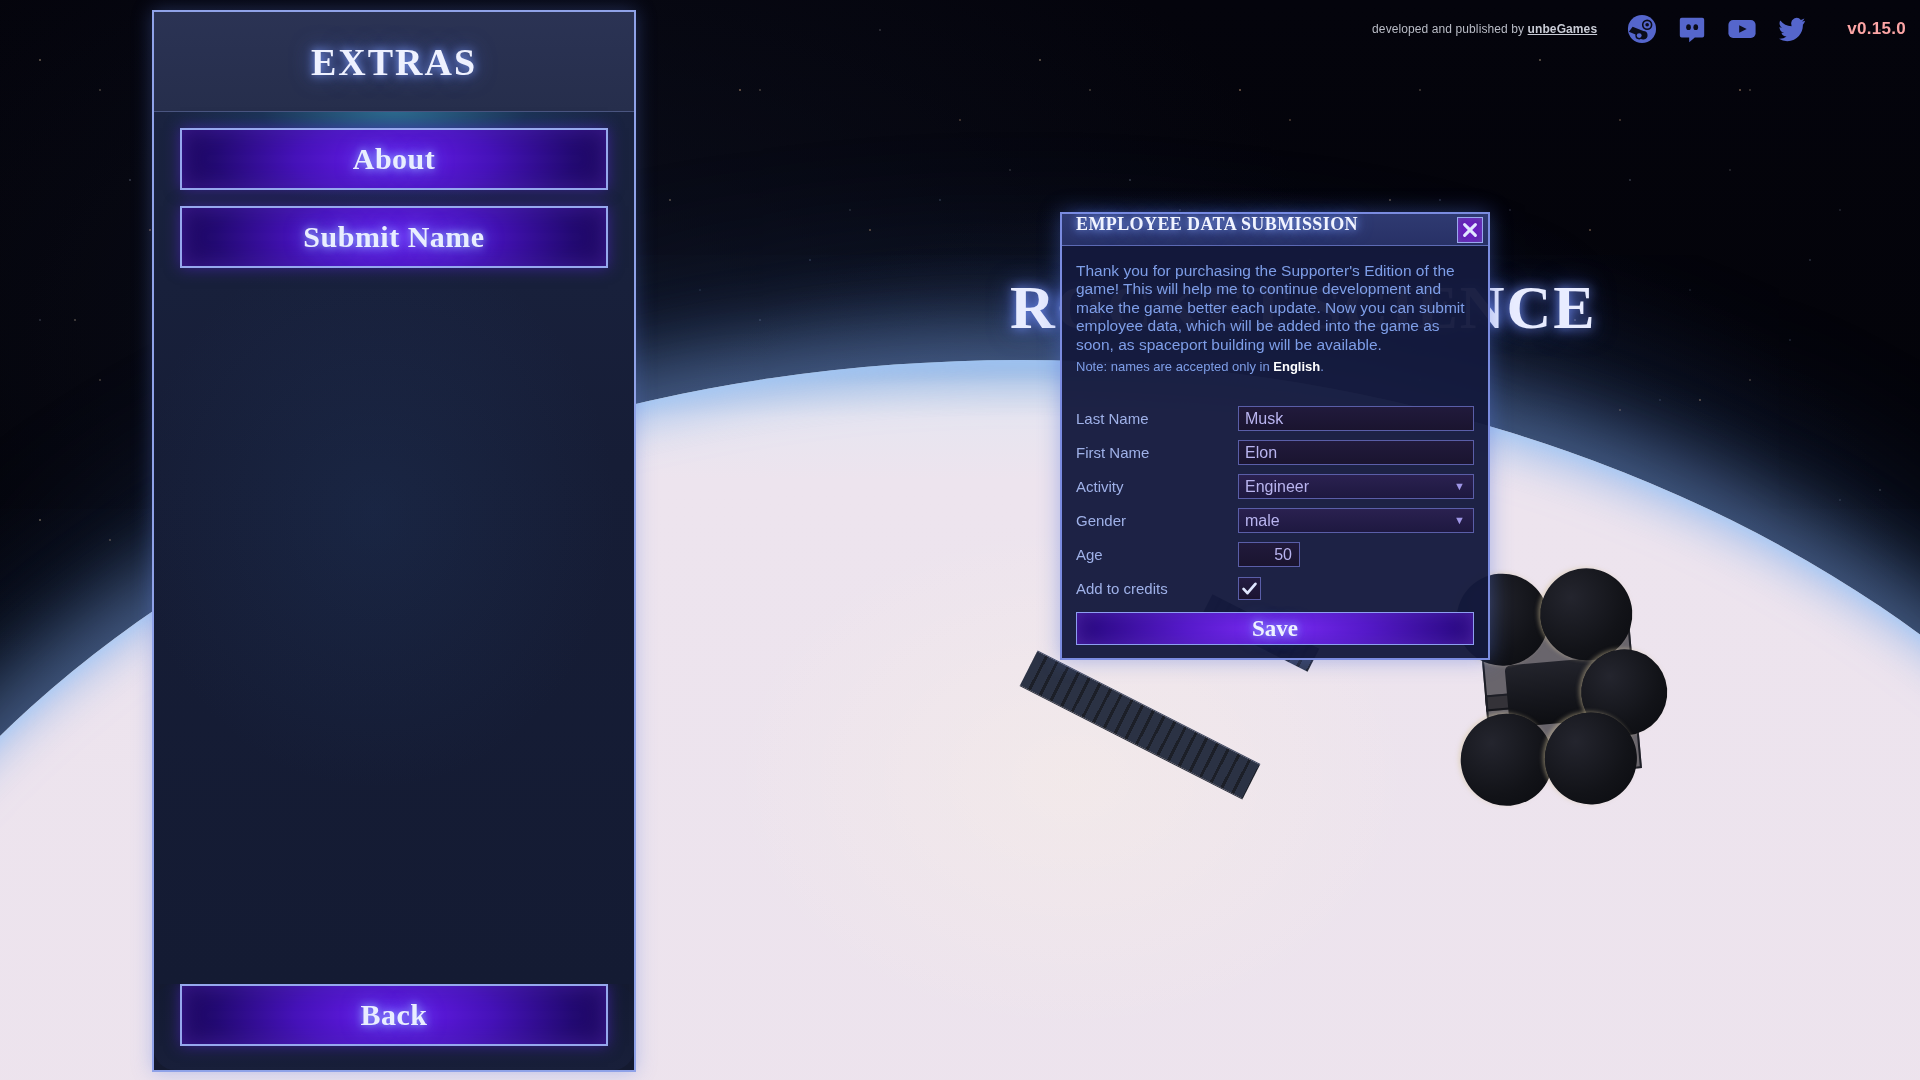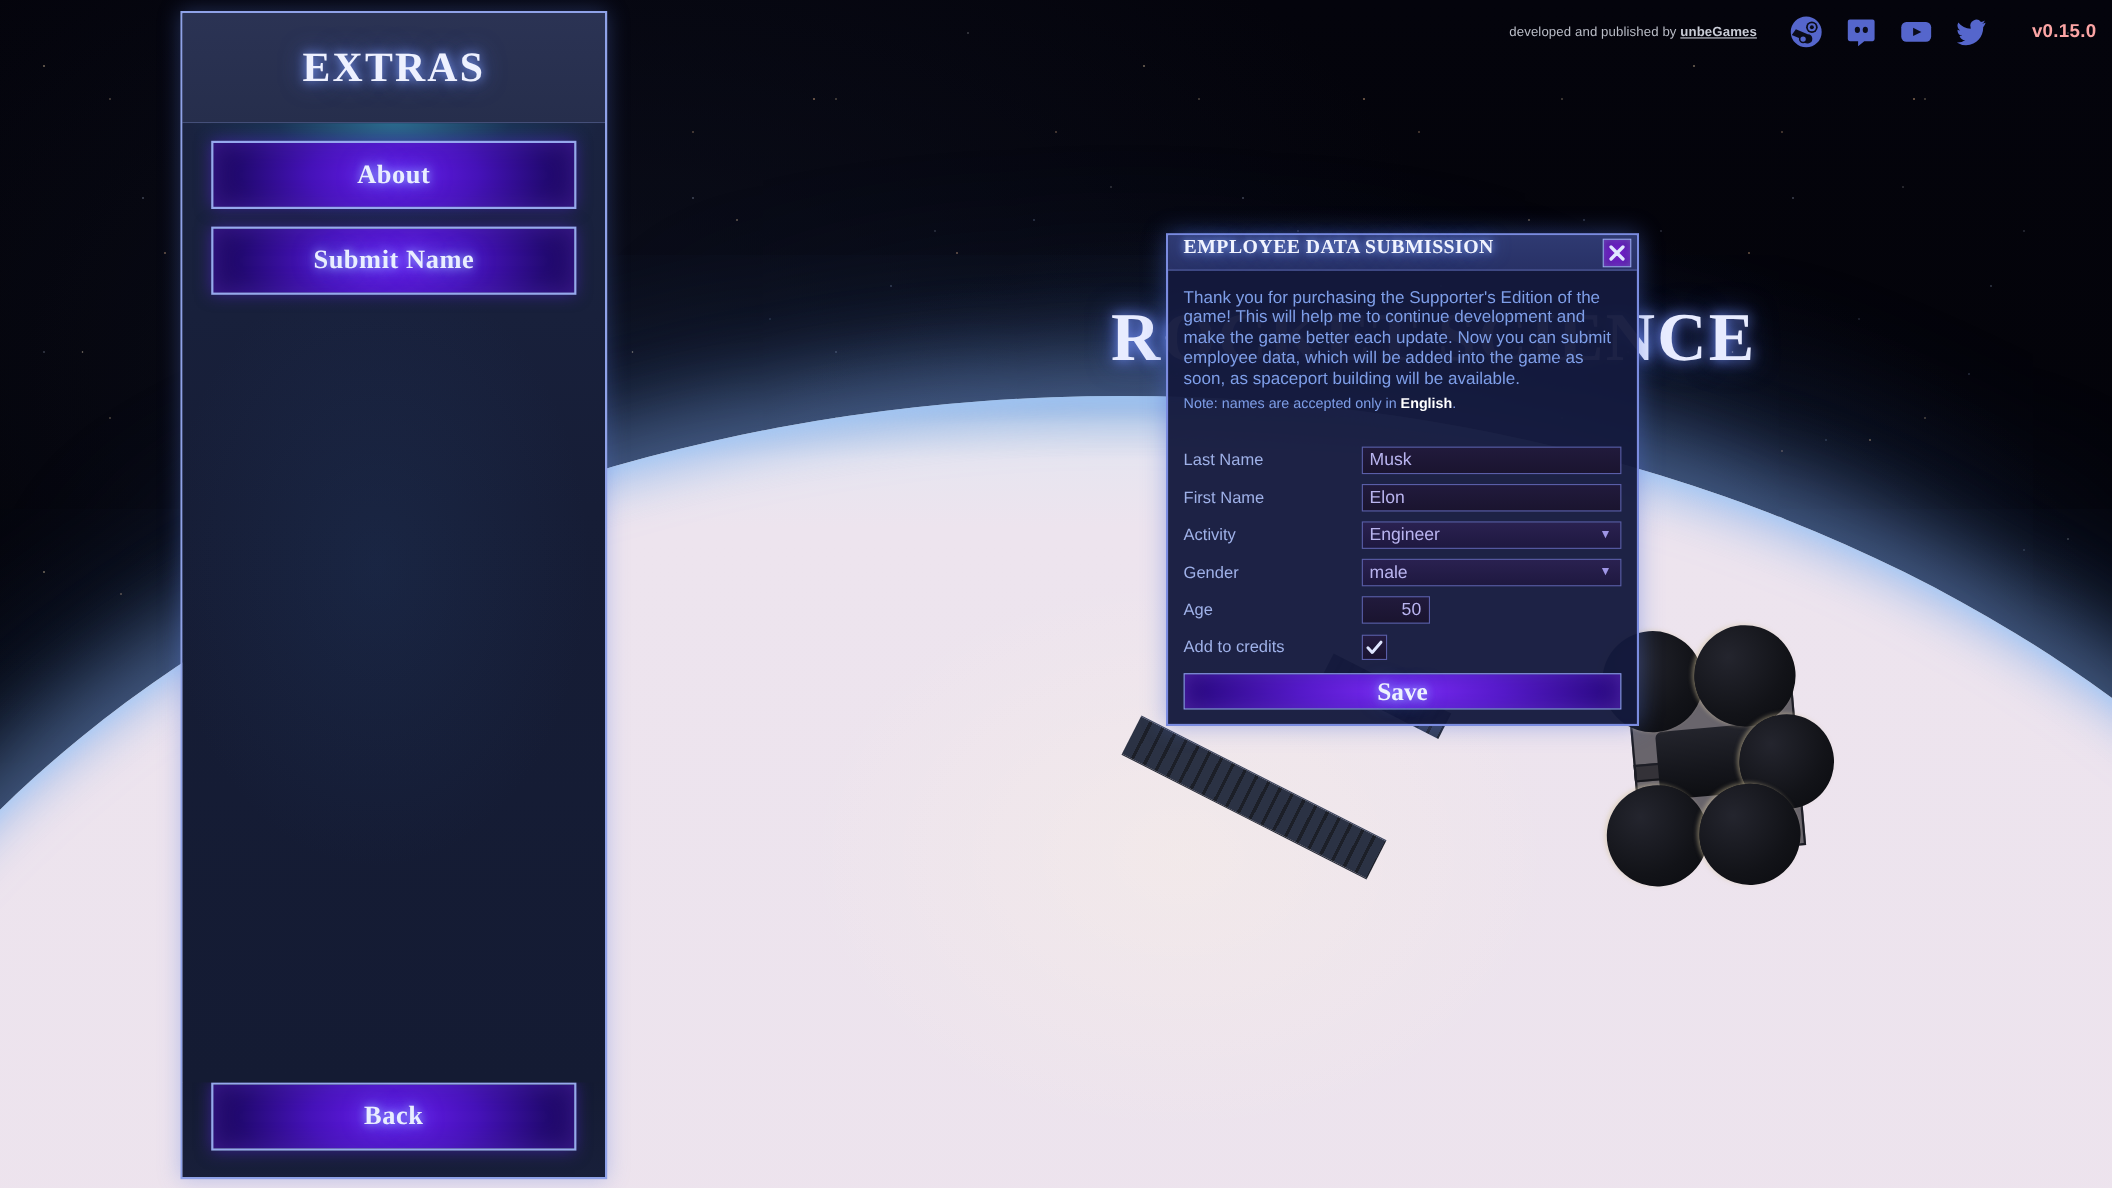--- a/index.html
+++ b/index.html
@@ -235,22 +235,22 @@
   .version {
     font-size: 17px;
     font-weight: bold;
     color: #fca5a5;
     letter-spacing: .3px;
   }
 
   
   .panel {
     position: absolute;
-    left: 164px; top: 10px;
-    width: 388px; height: 1062px;
+    left: 152px; top: 10px;
+    width: 484px; height: 1062px;
     border: 2px solid #8fa2e8;
     background: linear-gradient(180deg, #1d2540 0%, #141a30 100%);
     box-shadow: 0 0 18px rgba(90,120,220,.35);
     display: flex;
     flex-direction: column;
     justify-content: center;
   }
   .panel-header {
     height: 100px;
     flex: none;
@@ -277,34 +277,35 @@
       radial-gradient(ellipse 70% 44% at 46% 46%, rgba(40,72,120,.20), transparent 72%),
       linear-gradient(180deg, #1a2340 0%, #161d36 40%, #141b33 100%);
     display: flex;
     flex-direction: column;
     gap: 16px;
   }
   .panel-footer {
     flex: none;
     padding: 0 26px 24px 26px;
     background: linear-gradient(180deg, #141b33 0%, #181f3a 100%);
+    border-radius: 21px;
   }
 
   .menu-btn {
     display: block;
     width: 100%;
     height: 62px;
     border: 2px solid #96a8ee;
     cursor: pointer;
     background:
       radial-gradient(ellipse 62% 150% at 50% 50%, #6a1df0 0%, #4512b8 38%, #230a73 68%, #11043f 100%);
     box-shadow: 0 0 14px rgba(85,35,215,.55), inset 0 0 22px rgba(130,70,255,.35);
     font-family: "Liberation Serif", serif;
     font-weight: bold;
-    font-size: 24px;
+    font-size: 30px;
     color: #e9eeff;
     text-shadow: 0 0 9px rgba(150,180,255,1), 0 0 20px rgba(100,140,255,.85);
     letter-spacing: .5px;
     line-height: 58px;
     text-align: center;
   }
   .menu-btn.back { height: 62px; }
 
   
   .dialog {

